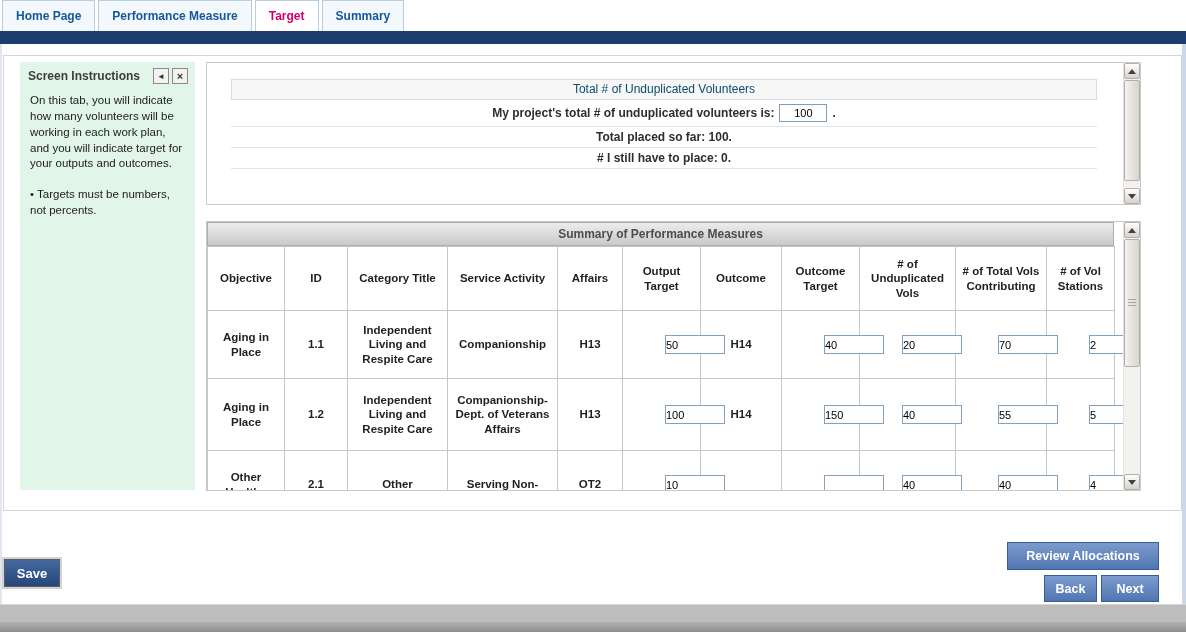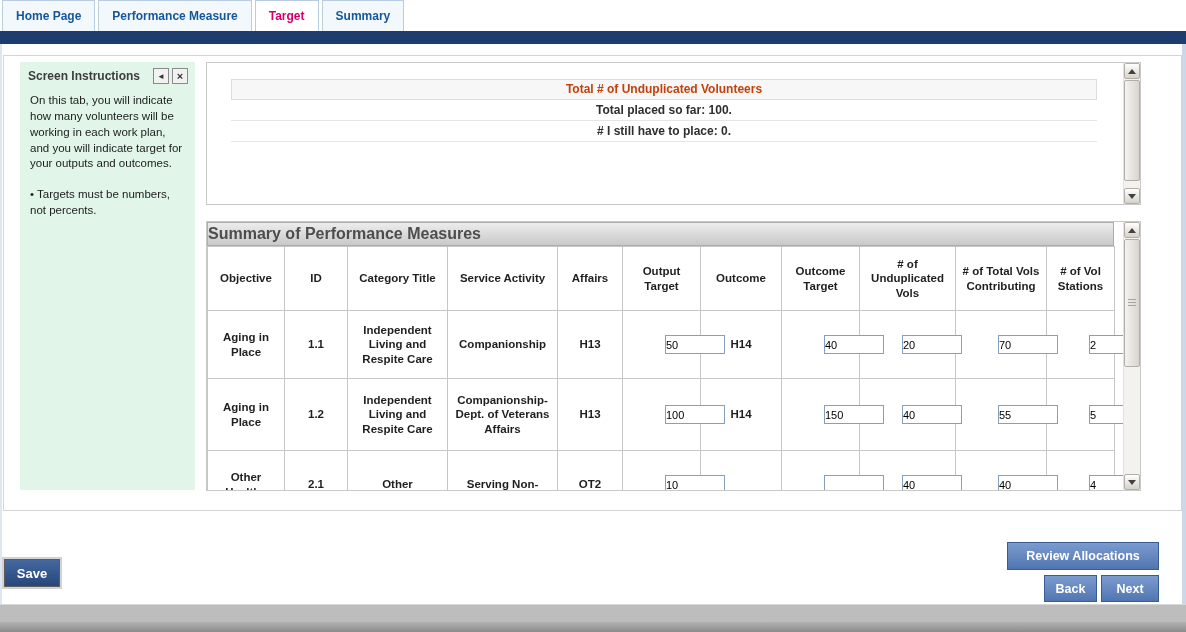--- a/index.html
+++ b/index.html
@@ -28,22 +28,22 @@
   .instr-btn.b1 { right:26px; font-size:8px; }
   .instr-btn.b2 { right:7px; font-size:11px; font-weight:bold; }
   .instr-body { padding:7px 10px; font-size:11.5px; color:#1c1c1c; line-height:1.38; }
   .instr-note { margin-top:15px; }
 
   
   .calc-box { position:absolute; left:206px; top:62px; width:935px; height:143px; border:1px solid #c9c9c9; background:#fff; }
   .calc-content { position:absolute; left:0; top:0; right:17px; bottom:0; padding:13px 26px 0 24px; }
   .calc-header { height:22px; line-height:20px; text-align:center; font-size:12px; font-weight:bold; color:#4d4d4d;
                  background:linear-gradient(#ececec,#cbcbcb); border:1px solid #a9a9a9; }
-  .calc-sub { margin-top:3px; height:21px; line-height:19px; text-align:center; font-size:12px; font-weight:bold;
-              color:#c2410c; background:#f7f7f7; border:1px solid #dcdcdc; }
+  .calc-sub { margin-top:3px; height:21px; line-height:19px; text-align:center; font-size:12px; font-weight:normal;
+              color:#0c4a6e; background:#f7f7f7; border:1px solid #dcdcdc; }
   .calc-row { display:flex; align-items:center; justify-content:center; gap:5px; height:27px; font-size:12px;
               font-weight:bold; color:#2e2e2e; border-bottom:1px solid #e5e5e5; }
   .calc-input { width:48px; height:18px; border:1px solid #7f9db9; font-size:11px; text-align:center; font-family:inherit; }
   .calc-line { height:21px; line-height:21px; text-align:center; font-size:12px; font-weight:bold; color:#2e2e2e;
                border-bottom:1px solid #e5e5e5; }
 
   
   .vscroll { position:absolute; top:0; right:0; bottom:0; width:17px; background:#f4f2ef; border-left:1px solid #e2e2e2; }
   .sb-btn { position:absolute; left:0; width:16px; height:16px; background:linear-gradient(#ffffff,#d6d2cb);
             border:1px solid #b3afa8; border-radius:2px; display:flex; align-items:center; justify-content:center; cursor:pointer; }
@@ -52,21 +52,21 @@
   .tri-up   { border-left:4px solid transparent; border-right:4px solid transparent; border-bottom:5px solid #44423c; }
   .tri-down { border-left:4px solid transparent; border-right:4px solid transparent; border-top:5px solid #44423c; }
   .sb-thumb { position:absolute; left:0; width:16px; background:linear-gradient(90deg,#f5f3f0,#d8d4cd);
               border:1px solid #b3afa8; border-radius:2px; display:flex; align-items:center; justify-content:center; cursor:grab; }
   .sb-grip { width:8px; height:8px; background:repeating-linear-gradient(to bottom,#aaa49a 0,#aaa49a 1px,transparent 1px,transparent 3px); }
 
   
   .sum-box { position:absolute; left:206px; top:221px; width:935px; height:270px; border:1px solid #c9c9c9;
              background:#fff; overflow:hidden; }
   .sum-inner { position:absolute; left:0; top:0; width:907px; }
-  .sum-title { height:24px; line-height:22px; font-size:16px; font-weight:bold; color:#4d4d4d;
+  .sum-title { height:24px; line-height:22px; text-align:center; font-size:12px; font-weight:bold; color:#4d4d4d;
                background:linear-gradient(#ececec,#c9c9c9); border:1px solid #adadad; }
   table.sum { width:907px; border-collapse:collapse; table-layout:fixed; }
   .sum th, .sum td { border:1px solid #c6c6c6; font-size:11.5px; font-weight:bold; color:#1f1f1f; padding:3px 6px;
                      vertical-align:middle; text-align:center; background:#fff; line-height:1.25; }
   .sum th { height:64px; }
   .sum .ta-l { text-align:center; }
   .sum tr.r1 td { height:68px; }
   .sum tr.r2 td { height:72px; }
   .sum tr.r3 td { height:68px; }
   .cell-input { width:60px; height:19px; border:1px solid #83a0bf; font-size:11px; text-align:left; padding-right:3px; font-family:inherit;margin-left:36px; }
@@ -116,20 +116,25 @@
     </div>
     <div class="instr-body">
       <div>On this tab, you will indicate how many volunteers will be working in each work plan, and you will indicate target for your outputs and outcomes.</div>
       <div class="instr-note">• Targets must be numbers, not percents.</div>
     </div>
   </div>
 
   <div class="calc-box">
     <div class="calc-content">
       <div class="calc-sub">Total # of Unduplicated Volunteers</div>
+      <div class="calc-row">
+        <span>My project's total # of unduplicated volunteers is:</span>
+        <input class="calc-input" value="100" style="">
+        <span>.</span>
+      </div>
       <div class="calc-line">Total placed so far: 100.</div>
       <div class="calc-line"># I still have to place: 0.</div>
     </div>
     <div class="vscroll">
       <div class="sb-btn sb-top">
           <span class="tri tri-up"></span>
         </div>
       <div class="sb-thumb" style="top:17px;height:101px;"></div>
       <div class="sb-btn sb-bot">
           <span class="tri tri-down"></span>

